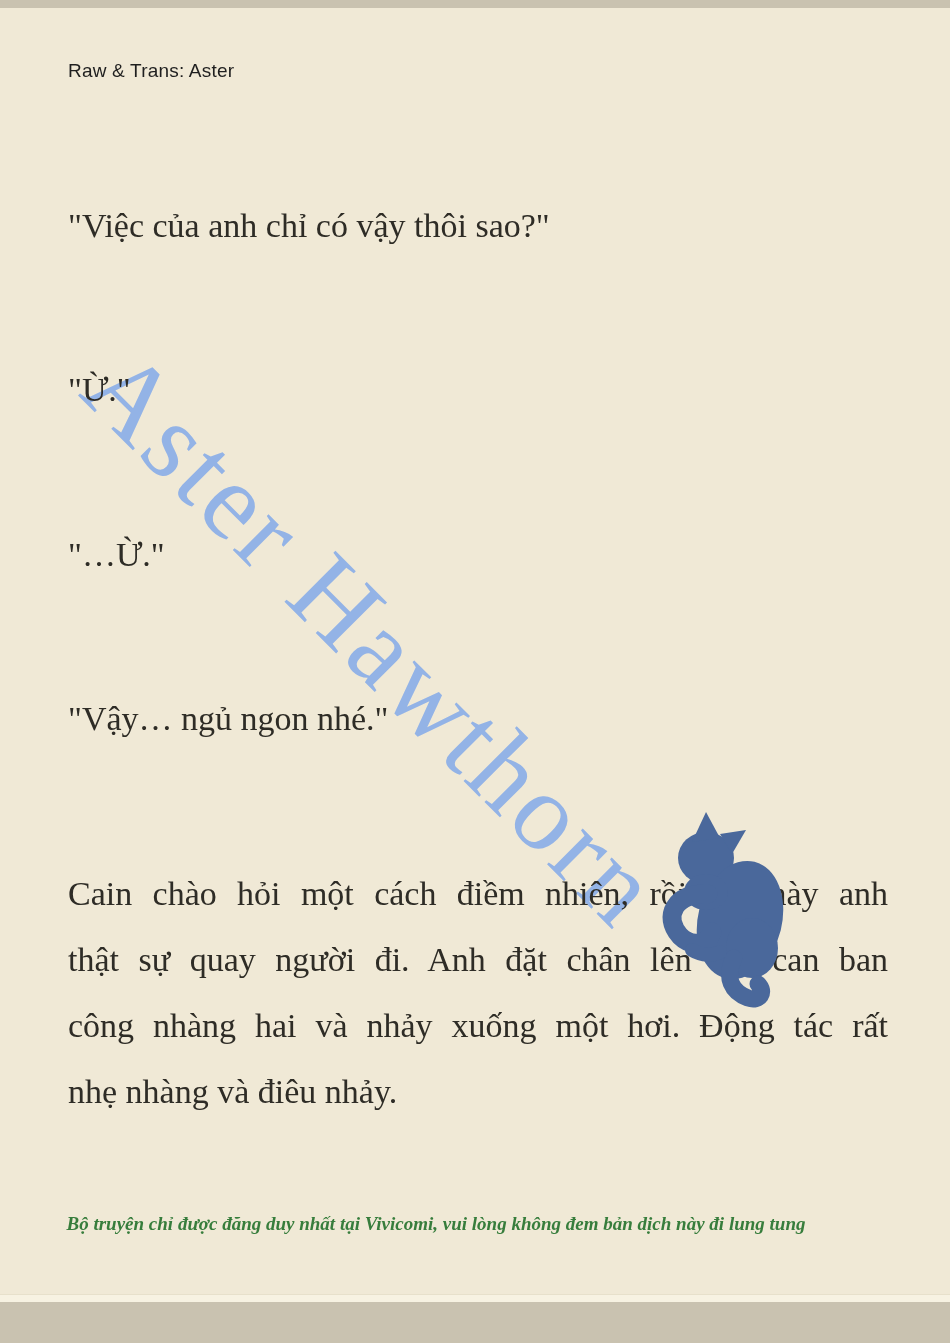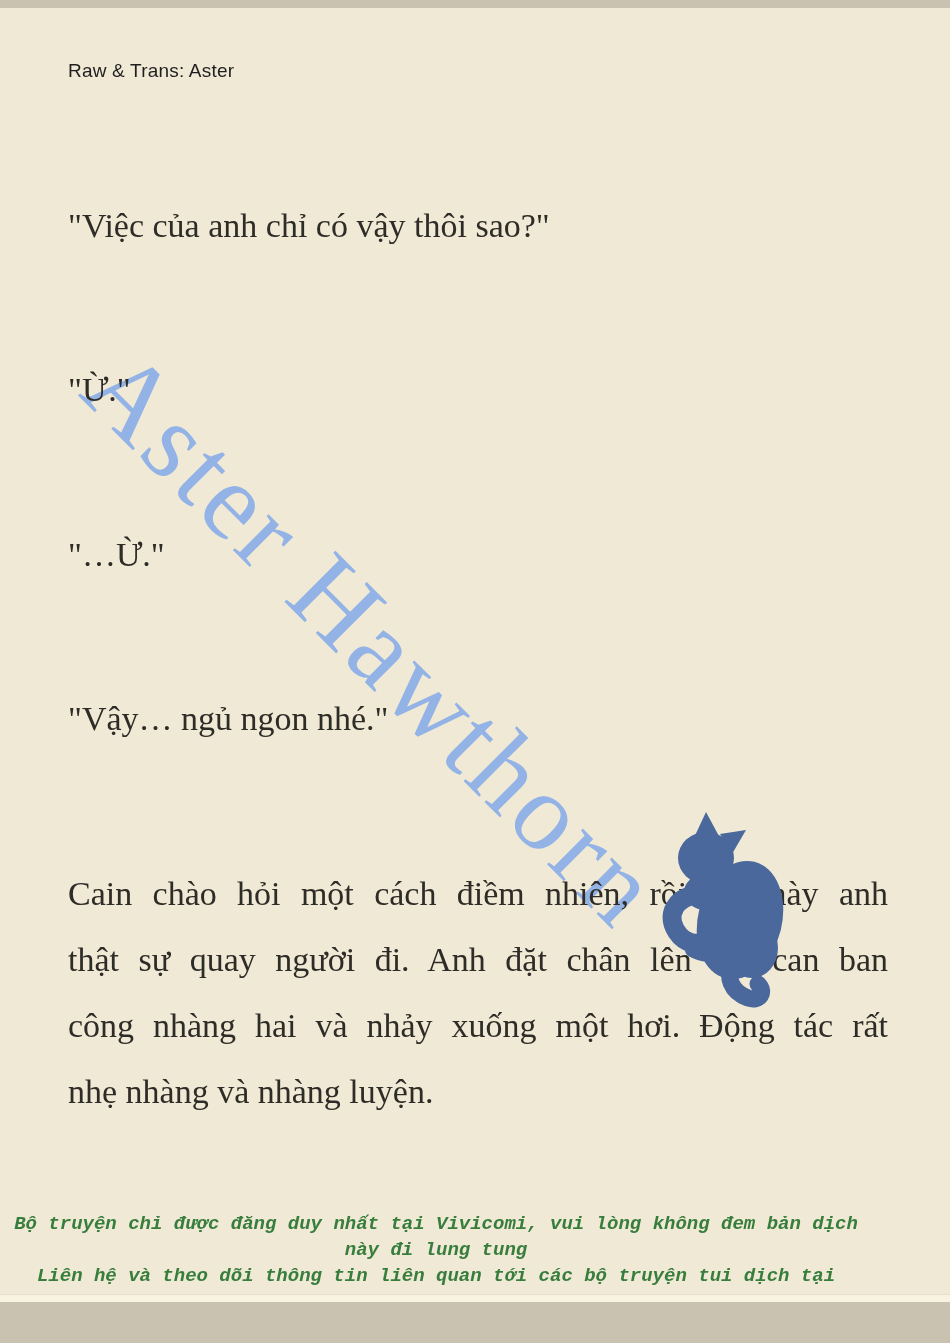--- a/index.html
+++ b/index.html
@@ -37,21 +37,21 @@
     font-size:110px;letter-spacing:4px;white-space:nowrap;
     color:#8cafe8;opacity:.92;
     transform:rotate(45deg);transform-origin:left top;
     pointer-events:none;
   }
   .cat{
     position:absolute;left:648px;top:800px;width:136px;height:200px;
   }
   .footer{
     position:absolute;left:0;top:1203px;width:872px;
-    font-family:Liberation Mono, monospace;
+    font-family:Liberation Serif, serif;
     font-style:italic;font-weight:bold;
     color:#377d3c;text-align:center;
   }
   .footer .fline{font-size:19px;line-height:26px;}
   .logo{
     position:absolute;left:14px;top:1293px;
     font-family:"Liberation Sans", sans-serif;
     font-style:italic;font-weight:bold;
     color:#91a0c8;white-space:nowrap;
     transform:skewX(-6deg);
@@ -82,21 +82,21 @@
 
   <div class="quote" id="q0">"Việc của anh chỉ có vậy thôi sao?"</div>
   <div class="quote" id="q1">"Ừ."</div>
   <div class="quote" id="q2">"…Ừ."</div>
   <div class="quote" id="q3">"Vậy… ngủ ngon nhé."</div>
 
   <div class="para">
     <div class="pline">Cain chào hỏi một cách điềm nhiên, rồi lần này anh</div>
     <div class="pline">thật sự quay người đi. Anh đặt chân lên lan can ban</div>
     <div class="pline">công nhàng hai và nhảy xuống một hơi. Động tác rất</div>
-    <div class="pline last">nhẹ nhàng và nhàng luyện.</div>
+    <div class="pline last">nhẹ nhàng và điêu nhảy.</div>
   </div>
 
   <svg class="cat" viewBox="0 0 136 200" xmlns="http://www.w3.org/2000/svg">
     <g fill="#4a689b" stroke="none">
 
       <ellipse cx="58" cy="50" rx="28" ry="26"></ellipse>
 
       <polygon points="44,34 58,4 72,30"></polygon>
 
       <polygon points="72,26 98,22 84,46"></polygon>
@@ -112,21 +112,20 @@
       <path d="M 60 86 C 28 84 14 108 32 128 C 44 140 60 136 64 124" stroke-width="19"></path>
 
       <path d="M 44 142 C 54 148 66 148 72 144" stroke-width="14"></path>
 
       <path d="M 86 150 C 76 170 84 184 100 190 C 112 194 118 184 110 176" stroke-width="17"></path>
     </g>
   </svg>
 
   <div class="footer">
     <div class="fline">Bộ truyện chỉ được đăng duy nhất tại Vivicomi, vui lòng không đem bản dịch này đi lung tung</div>
-    <div class="fline">Liên hệ và theo dõi thông tin liên quan tới các bộ truyện tui dịch tại</div>
   </div>
 
   <div class="logo"><span class="big-v">V</span><span>comycs</span></div>
   <svg class="logo-swirl" width="70" height="14" viewBox="0 0 70 14" xmlns="http://www.w3.org/2000/svg">
     <path d="M 2 10 C 14 2 30 2 34 8 C 38 13 24 14 22 9 C 20 5 40 3 66 6" fill="none" stroke="#91a0c8" stroke-width="2" stroke-linecap="round"></path>
   </svg>
 
   <div class="corner-mark">damconuong</div>
 
   <div class="bottom-strip"></div>

